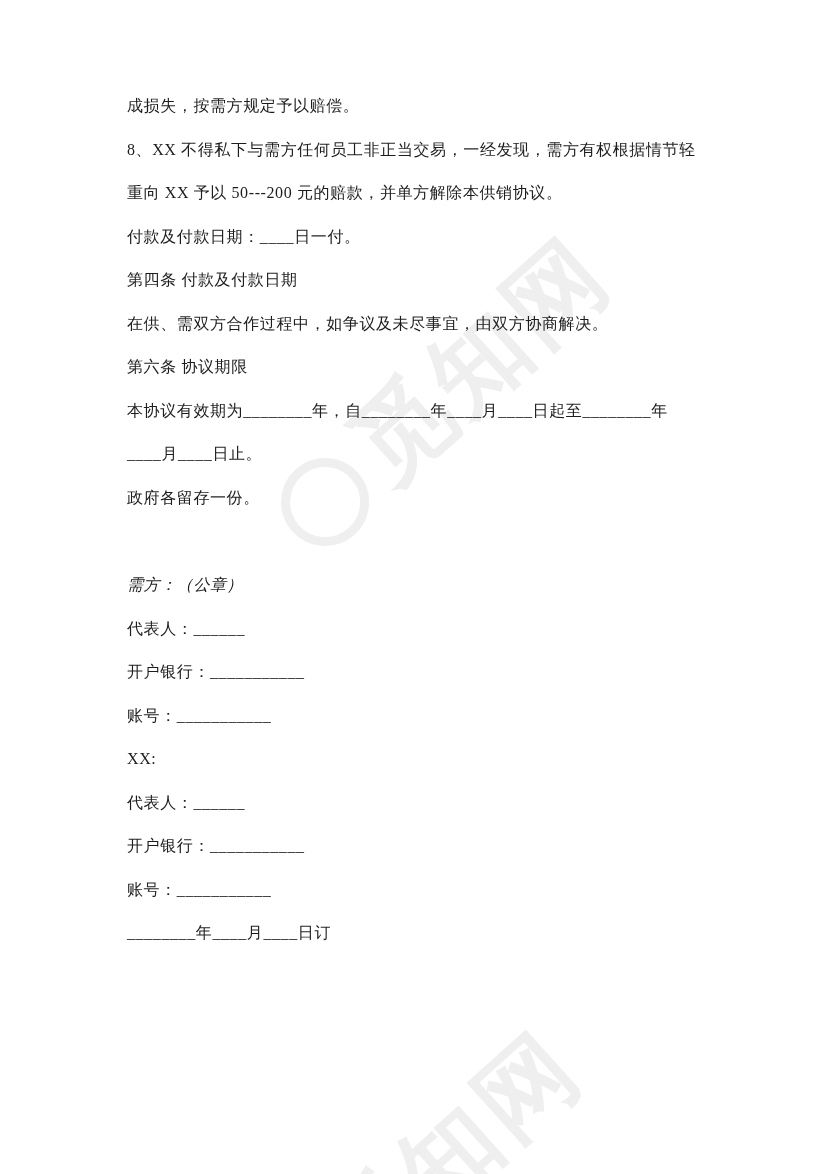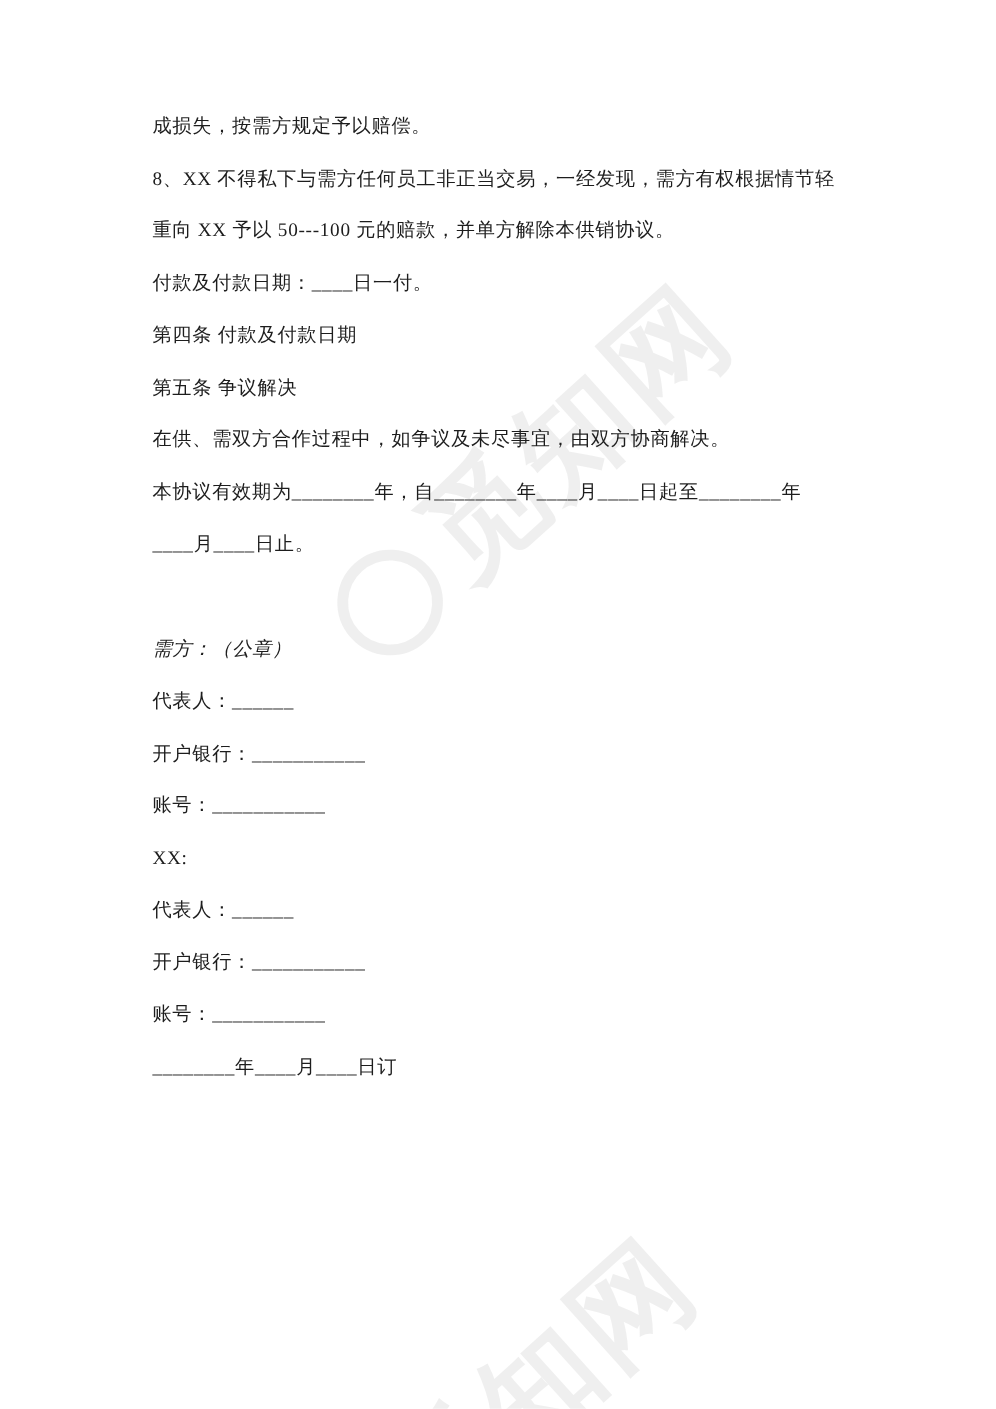--- a/index.html
+++ b/index.html
@@ -81,27 +81,28 @@
   </div>
 
   <div class="watermark bottom">
 
     <span>觅知网</span>
   </div>
 
   <div class="content">
     <p class="line">成损失，按需方规定予以赔偿。</p>
     <p class="line">8、XX 不得私下与需方任何员工非正当交易，一经发现，需方有权根据情节轻</p>
-    <p class="line">重向 XX 予以 50---100 元的赔款，并单方解除本供销协议。</p>
+    <p class="line">重向 XX 予以 50---200 元的赔款，并单方解除本供销协议。</p>
     <p class="line">付款及付款日期：____日一付。</p>
     <p class="line">第四条 付款及付款日期</p>
-    <p class="line">第五条 争议解决</p>
     <p class="line">在供、需双方合作过程中，如争议及未尽事宜，由双方协商解决。</p>
+    <p class="line">第六条 协议期限</p>
     <p class="line">本协议有效期为________年，自________年____月____日起至________年</p>
     <p class="line">____月____日止。</p>
+    <p class="line">政府各留存一份。</p>
     <p class="line gap-before">需方：（公章）</p>
     <p class="line">代表人：______</p>
     <p class="line">开户银行：___________</p>
     <p class="line">账号：___________</p>
     <p class="line">XX:</p>
     <p class="line">代表人：______</p>
     <p class="line">开户银行：___________</p>
     <p class="line">账号：___________</p>
     <p class="line">________年____月____日订</p>
   </div>

